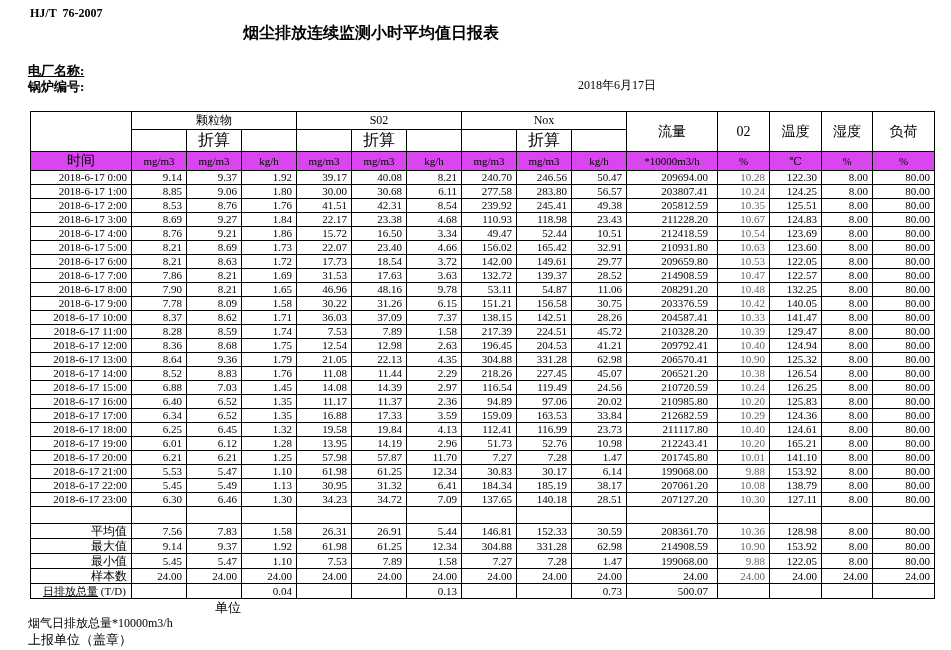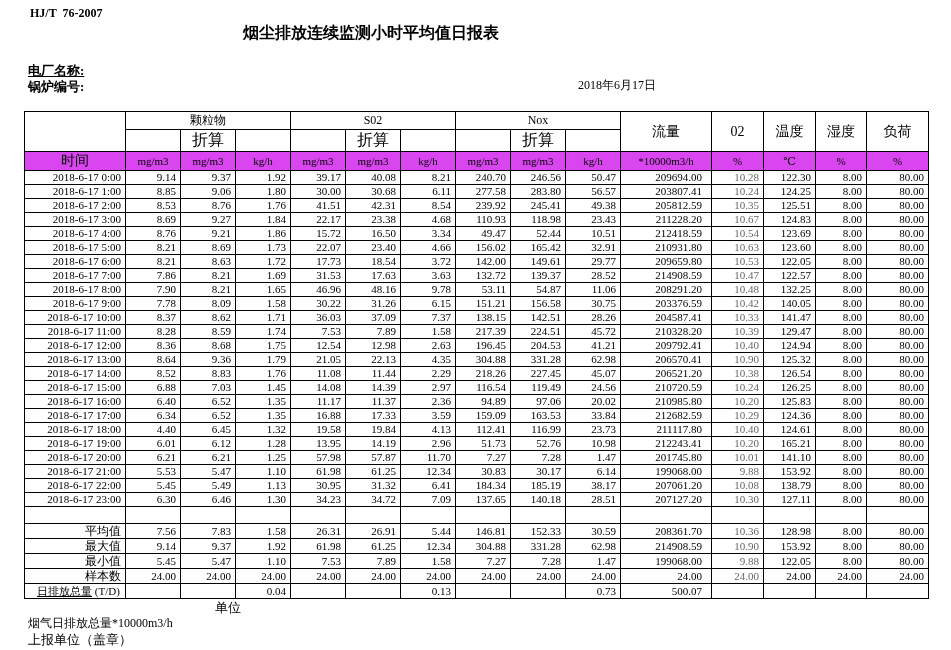--- a/index.html
+++ b/index.html
@@ -11,21 +11,21 @@
   .standard{left:30px;top:6px;font-size:12px;font-weight:bold;}
   .title{left:220px;top:23px;font-size:16px;font-weight:bold;letter-spacing:0px;margin-left:23px;}
   .plant{left:28px;top:62px;font-size:13px;font-weight:bold;text-decoration:underline;}
   .boiler{left:28px;top:78px;font-size:13px;font-weight:bold;}
   .rdate{left:578px;top:77px;font-size:12px;}
   .f1{left:28px;top:615px;font-size:12px;}
   .f2{left:28px;top:631px;font-size:13px;}
   .f3{left:215px;top:599px;font-size:13px;}
 
   table.report{
-    position:absolute;left:24px;top:111px;width:905px;
+    position:absolute;left:30px;top:111px;width:905px;
     border-collapse:collapse;table-layout:fixed;
   }
   .report td,.report th{
     border:1px solid #000;padding:0;font-weight:normal;
     overflow:hidden;white-space:nowrap;vertical-align:middle;
   }
   .report thead .h1 th{font-size:12px;height:16px;text-align:center;}
   .report thead .h1 th.big{font-size:14px;}
   .report thead .h2 td{font-size:16px;height:14px;text-align:center;}
   .report thead .h3 td{background:#d946ef;font-size:11px;height:16px;text-align:center;}
@@ -409,21 +409,21 @@
         <td class="num">163.53</td>
         <td class="num">33.84</td>
         <td class="num flow">212682.59</td>
         <td class="num o2">10.29</td>
         <td class="num">124.36</td>
         <td class="num">8.00</td>
         <td class="num">80.00</td>
       </tr>
       <tr class="dr">
         <td class="time">2018-6-17 18:00</td>
-        <td class="num">4.40</td>
+        <td class="num">6.25</td>
         <td class="num">6.45</td>
         <td class="num">1.32</td>
         <td class="num">19.58</td>
         <td class="num">19.84</td>
         <td class="num">4.13</td>
         <td class="num">112.41</td>
         <td class="num">116.99</td>
         <td class="num">23.73</td>
         <td class="num flow">211117.80</td>
         <td class="num o2">10.40</td>

